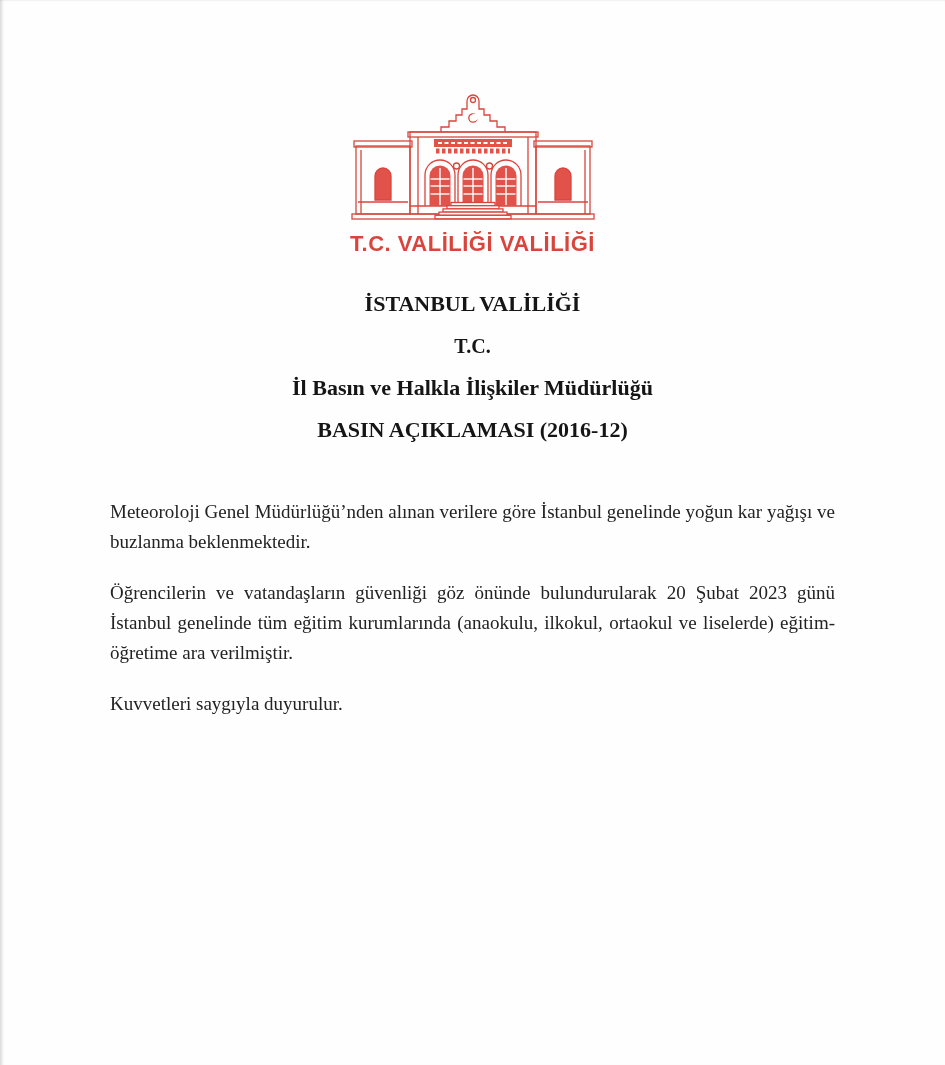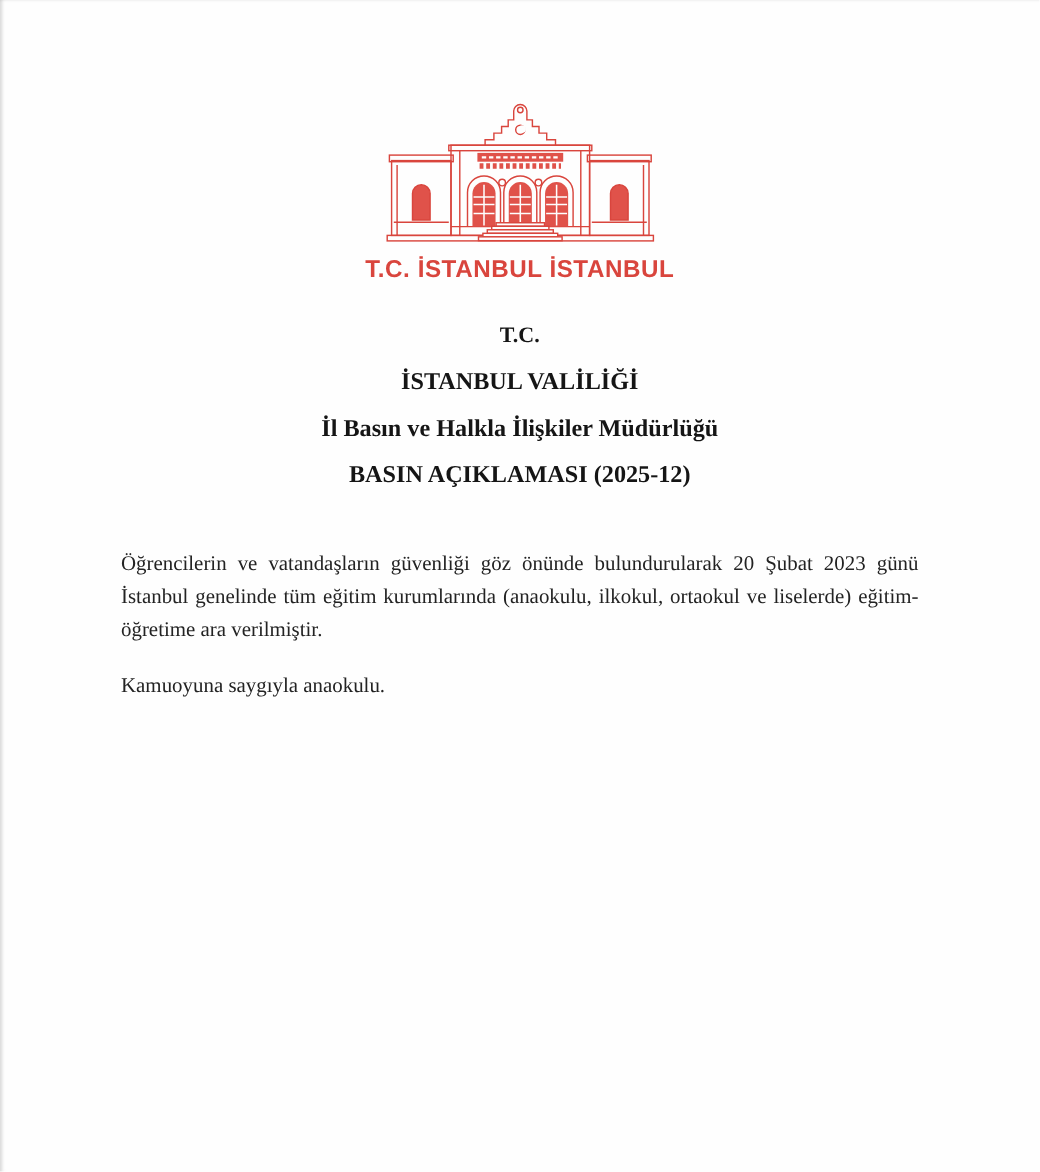--- a/index.html
+++ b/index.html
@@ -113,28 +113,29 @@
       </g>
 
       <g>
         <rect x="103" y="114.5" width="44" height="3.2" fill="#fefefe"></rect>
         <rect x="99" y="117.7" width="52" height="3.2" fill="#fefefe"></rect>
         <rect x="95" y="120.9" width="60" height="3.2" fill="#fefefe"></rect>
         <rect x="91" y="124.1" width="68" height="3.2" fill="#fefefe"></rect>
         <rect x="87" y="127.3" width="76" height="3.5" fill="#fefefe"></rect>
       </g>
     </svg>
-    <div class="logo-caption">T.C. İSTANBUL İSTANBUL</div>
+    <div class="logo-caption">T.C. VALİLİĞİ VALİLİĞİ</div>
   </div>
 
   <div class="doc-headings">
+    <div class="h-line">İSTANBUL VALİLİĞİ</div>
     <div class="h-line h-tc">T.C.</div>
-    <div class="h-line">İSTANBUL VALİLİĞİ</div>
     <div class="h-line">İl Basın ve Halkla İlişkiler Müdürlüğü</div>
-    <div class="h-line">BASIN AÇIKLAMASI (2025-12)</div>
+    <div class="h-line">BASIN AÇIKLAMASI (2016-12)</div>
   </div>
 
   <div class="doc-body">
+    <p>Meteoroloji Genel Müdürlüğü’nden alınan verilere göre İstanbul genelinde yoğun kar yağışı ve buzlanma beklenmektedir.</p>
     <p>Öğrencilerin ve vatandaşların güvenliği göz önünde bulundurularak 20 Şubat 2023 günü İstanbul genelinde tüm eğitim kurumlarında (anaokulu, ilkokul, ortaokul ve liselerde) eğitim-öğretime ara verilmiştir.</p>
-    <p>Kamuoyuna saygıyla anaokulu.</p>
+    <p>Kuvvetleri saygıyla duyurulur.</p>
   </div>
 
 </div>
 
 </body></html>

